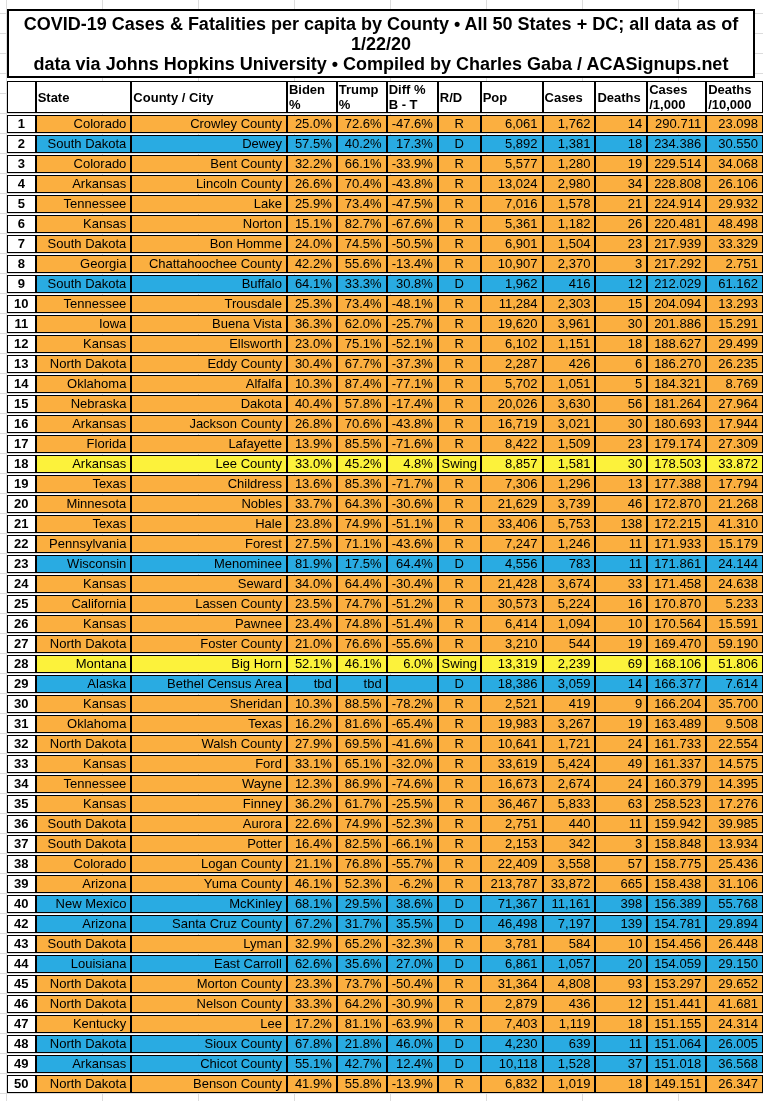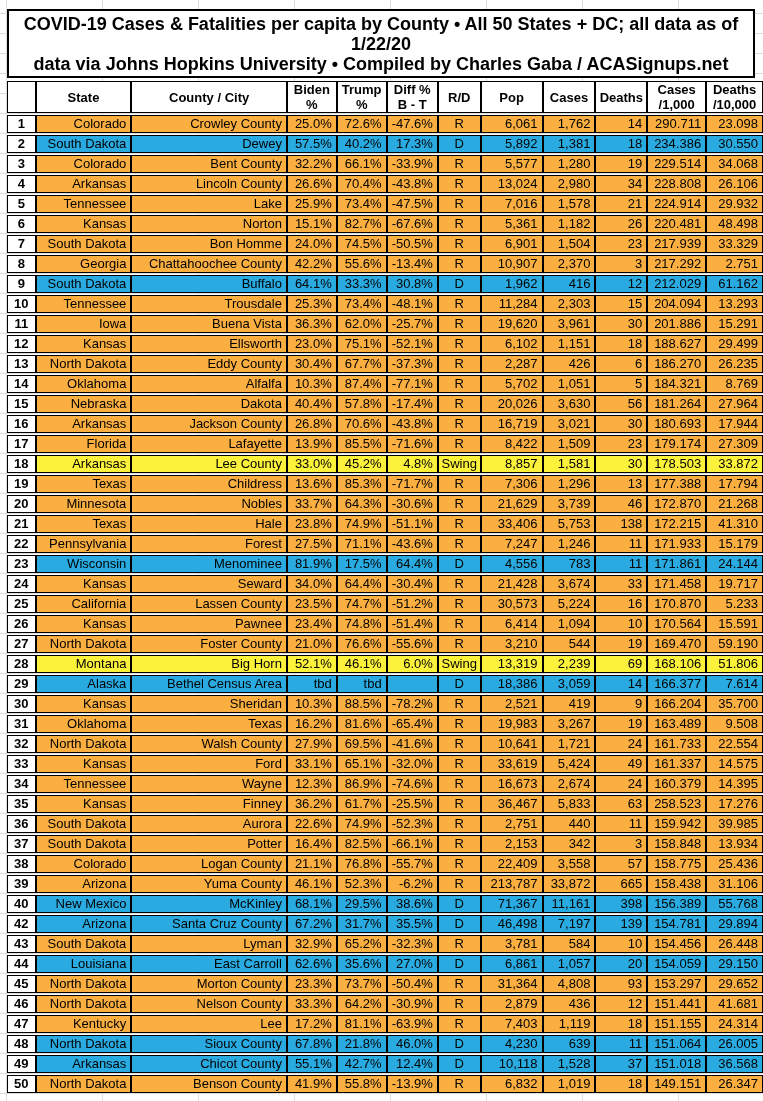--- a/index.html
+++ b/index.html
@@ -23,21 +23,21 @@
   table{
     border-collapse:separate;border-spacing:0 2px;table-layout:fixed;
     margin-top:-1px;
   }
   th,td{
     border:1px solid #000;box-sizing:border-box;
     overflow:hidden;white-space:nowrap;
   }
   th{
     background:#fff;font-weight:bold;font-size:13px;height:28px;
-    text-align:center;vertical-align:middle;padding:0 1px;
+    text-align:left;vertical-align:middle;padding:0 1px;
   }
   th .hl{line-height:15px;}
   td{
     height:18px;font-size:13px;line-height:16px;padding:0 4px;background:#fff;
   }
   td.align-right{text-align:right;}
   td.align-center{text-align:center;padding:0 1px;}
   td.rank{font-weight:bold;text-align:center;background:#fff !important;padding:0 1px;}
   tr.r  td:not(.rank){background:var(--c-rep);}
   tr.d  td:not(.rank){background:var(--c-dem);}
@@ -439,21 +439,21 @@
           <td class="align-right">Kansas</td>
           <td class="align-right">Seward</td>
           <td class="align-right">34.0%</td>
           <td class="align-right">64.4%</td>
           <td class="align-right">-30.4%</td>
           <td class="align-center">R</td>
           <td class="align-right">21,428</td>
           <td class="align-right">3,674</td>
           <td class="align-right">33</td>
           <td class="align-right">171.458</td>
-          <td class="align-right">19.717</td>
+          <td class="align-right">24.638</td>
         </tr>
         <tr class="r">
           <td class="rank align-center">25</td>
           <td class="align-right">California</td>
           <td class="align-right">Lassen County</td>
           <td class="align-right">23.5%</td>
           <td class="align-right">74.7%</td>
           <td class="align-right">-51.2%</td>
           <td class="align-center">R</td>
           <td class="align-right">30,573</td>

